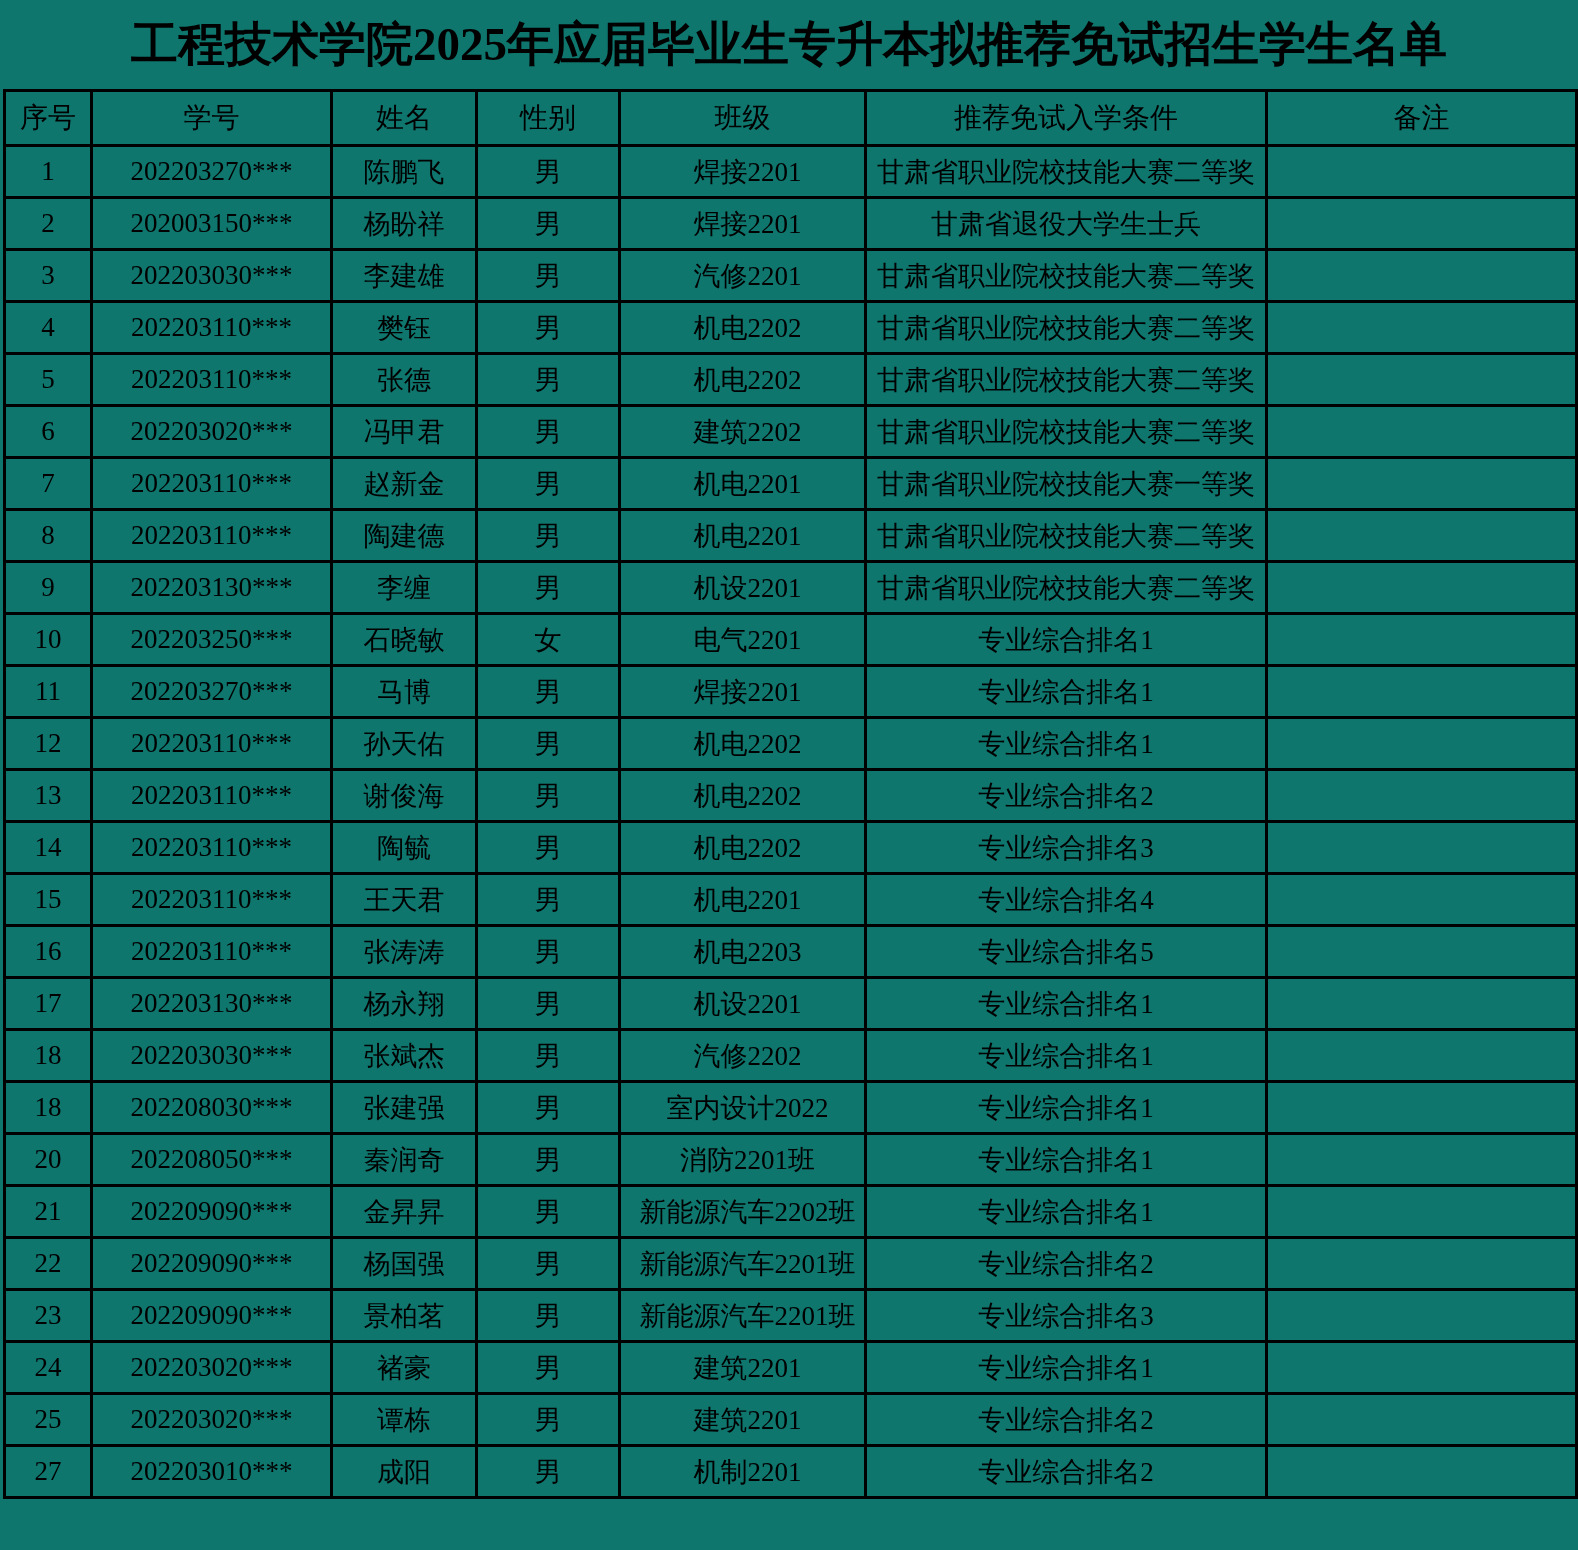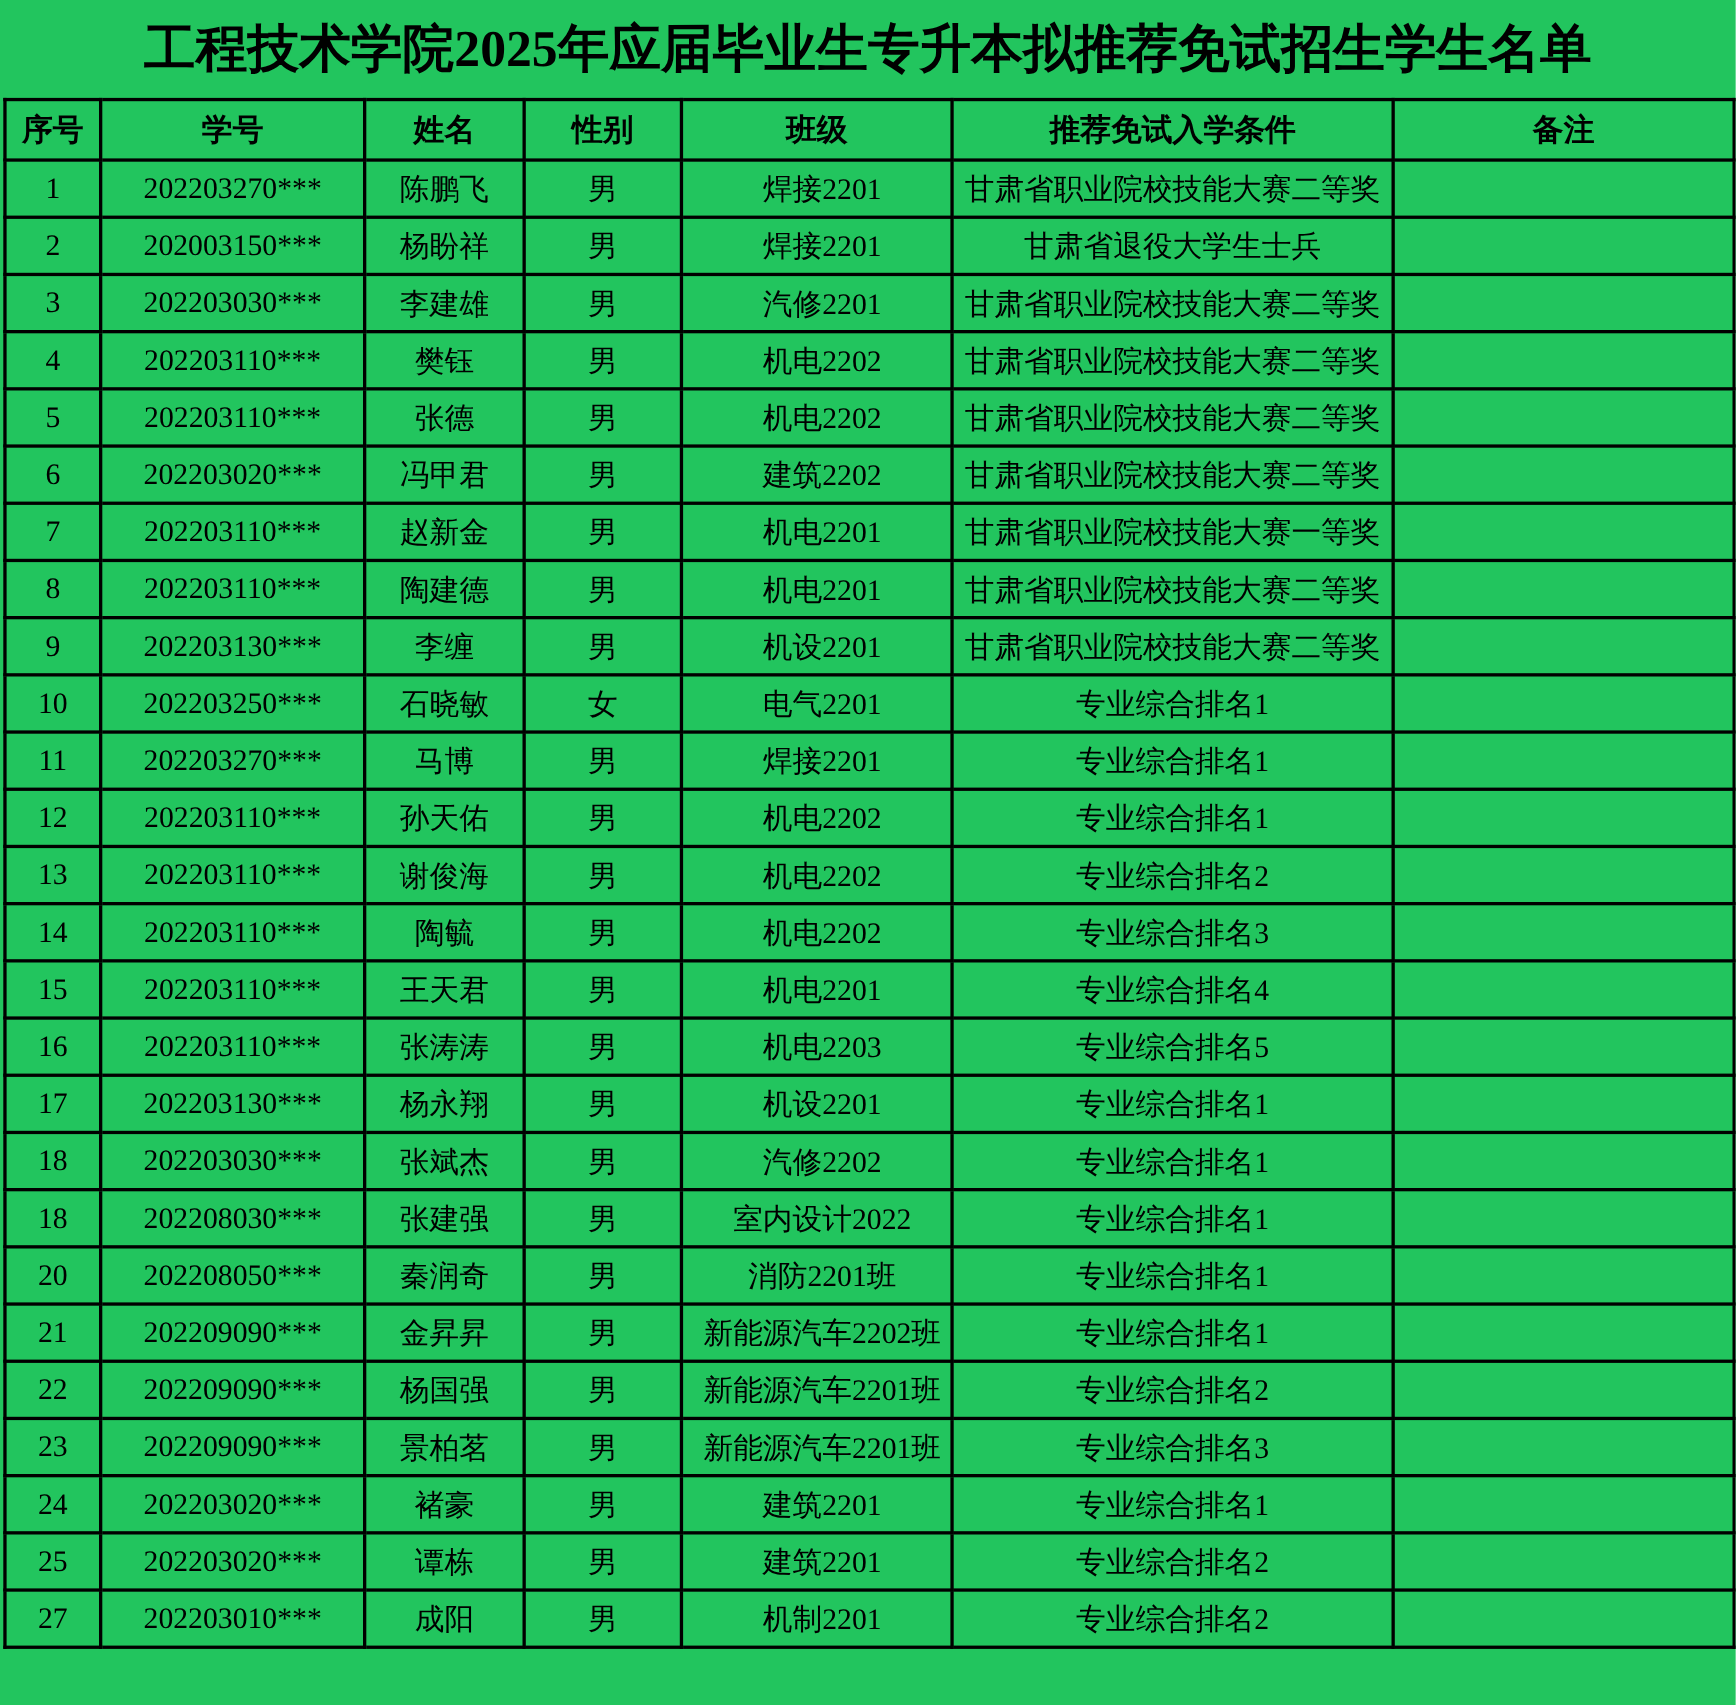--- a/index.html
+++ b/index.html
@@ -4,21 +4,21 @@
 <style>
   html, body {
     margin: 0;
     padding: 0;
     background: #ffffff;
   }
   .page {
     position: relative;
     width: 1578px;
     height: 1550px;
-    background: #22c55e;
+    background: #0f766e;
     color: #000000;
     font-family: "Liberation Serif", "DejaVu Serif", serif;
     overflow: hidden;
     box-sizing: border-box;
   }
   .title-bar {
     height: 89px;
     display: flex;
     align-items: center;
     justify-content: center;
@@ -48,21 +48,21 @@
     border: 3px solid #000000;
     padding: 0;
     font-size: 27px;
     overflow: hidden;
     white-space: nowrap;
     vertical-align: middle;
   }
   thead tr { height: 55px; }
   tbody tr { height: 52px; }
   th {
-    font-weight: bold;
+    font-weight: normal;
     font-size: 28px;
     text-align: center;
     margin-top: 47px;
   }
   td { text-align: center; }
   td.c-class, td.c-cond {
     text-align: center;
     padding-left: 10px;
   }
 </style>

